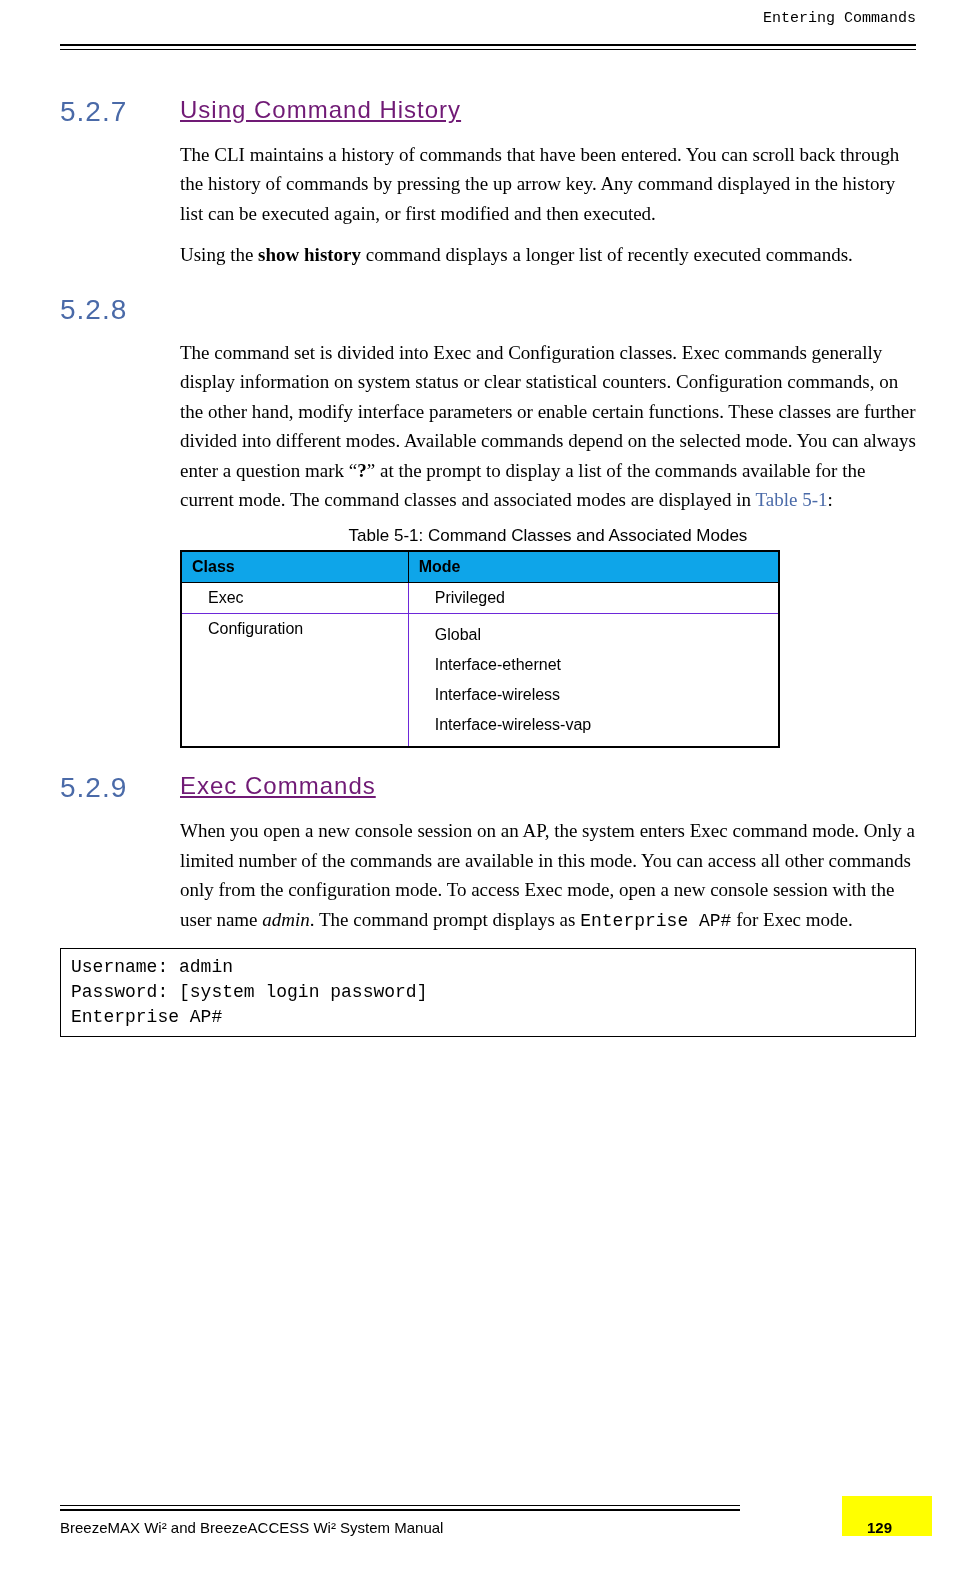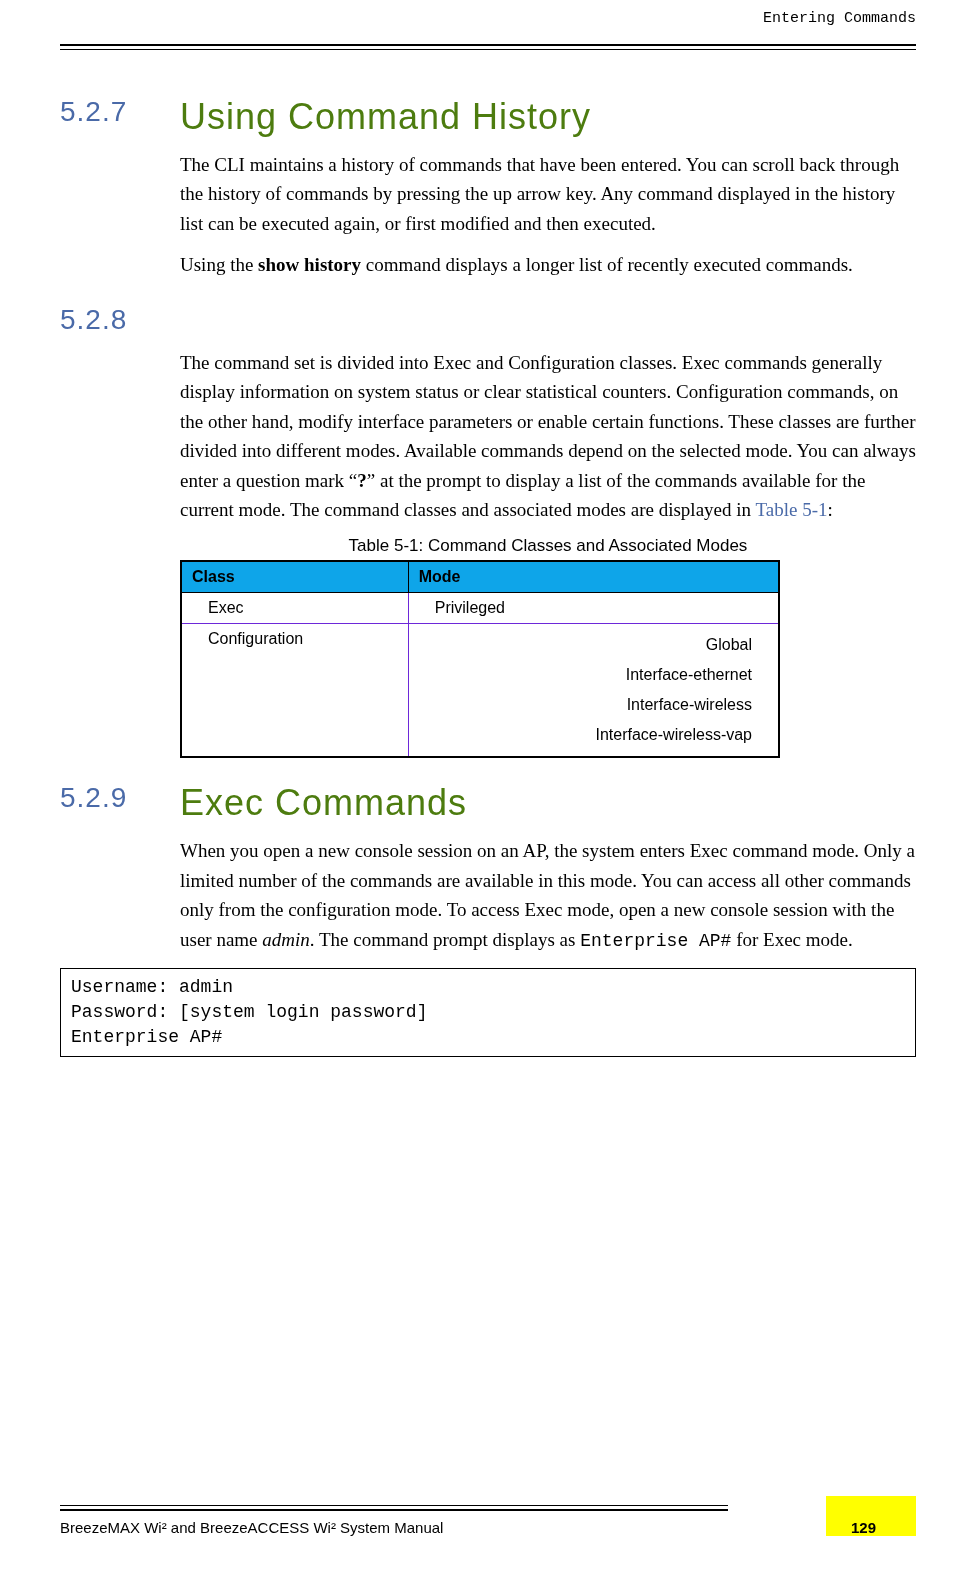--- a/index.html
+++ b/index.html
@@ -49,23 +49,24 @@
   .section-num {
     width: 120px;
     font-family: Verdana, Arial, sans-serif;
     font-size: 28px;
     color: #4a6aa8;
     letter-spacing: 1px;
   }
   .section-title {
     flex: 1;
     font-family: Verdana, Arial, sans-serif;
-    font-size: 36px;
-    color: #4d7c0f;
+    font-size: 24px;
+    color: #701a75;
     letter-spacing: 1px;
+    text-decoration: underline;
   }
   .body-text {
     margin-left: 120px;
     font-size: 19px;
     line-height: 1.55;
     margin-top: 12px;
     margin-bottom: 12px;
   }
   .bold { font-weight: bold; }
   .italic { font-style: italic; }
@@ -95,35 +96,34 @@
     border: 1px solid #000;
     padding: 6px 10px;
   }
   table.cmd-table td {
     border: 1px solid #6d28d9;
     padding: 6px 26px;
     vertical-align: top;
   }
   .mode-list div {
     padding: 6px 0;
-    text-align: right;
   }
   .code-box {
     border: 1px solid #000;
     padding: 6px 10px;
     font-family: "Courier New", monospace;
     font-size: 18px;
     line-height: 1.4;
     margin-top: 6px;
     white-space: pre;
   }
   .footer-area {
     position: absolute;
     left: 60px;
-    right: 60px;
+    right: 44px;
     bottom: 40px;
   }
   .rule-bottom-thin {
     border-top: 1px solid #000;
     margin-bottom: 3px;
     width: 78%;
   }
   .rule-bottom {
     border-top: 2px solid #000;
     width: 78%;

